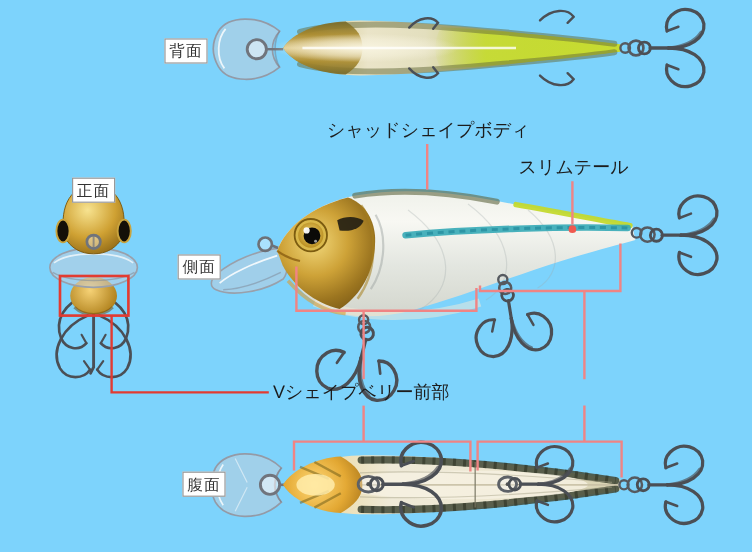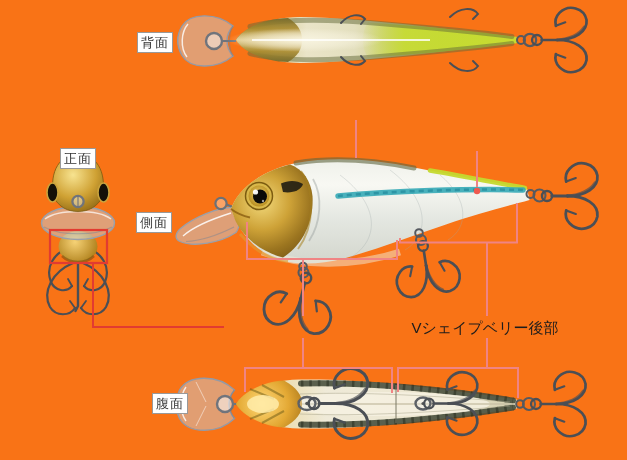--- a/index.html
+++ b/index.html
@@ -3,21 +3,21 @@
 <meta charset="utf-8">
 <style>
   :root{
     --callout_line:#f08484;
     --highlight_box:#e23b31;
     --label_text:#1c1c1c;
     --box_border:#999999;
   }
   html,body{margin:0;padding:0;background:#ffffff;}
   #stage{
-    position:relative;width:627px;height:460px;background:#f97316;overflow:hidden;
+    position:relative;width:627px;height:460px;background:#7dd3fc;overflow:hidden;
     font-family:"Liberation Sans","DejaVu Sans",sans-serif;
   }
   #artwork{position:absolute;left:0;top:0;width:627px;height:460px;}
   .view-box{
     position:absolute;width:36px;height:21px;box-sizing:border-box;
     border:1px solid var(--box_border);background:#fff;color:#333;
     font-size:13px;line-height:19px;text-align:center;letter-spacing:1px;
   }
   .callout-label{
     position:absolute;transform:translateX(-50%);white-space:nowrap;
@@ -261,18 +261,20 @@
       <path class="callout" d="M245,392 L245,368 L392,368 L392,393"></path>
       <path class="callout" d="M487,338 L487,368"></path>
       <path class="callout" d="M398,392 L398,368 L518,368 L518,398"></path>
       <rect class="hbox" x="50" y="230" width="57" height="33"></rect>
       <path class="hbox-line" d="M93,263 L93,327 L224,327"></path>
     </g>
   </svg>
 
   <div class="view-box" style="left:137px;top:32px">背面</div>
   <div class="view-box" style="left:60px;top:148px">正面</div>
-  <div class="view-box" style="left:136px;top:212px">側面</div>
+  <div class="view-box" style="left:148px;top:212px">側面</div>
   <div class="view-box" style="left:152px;top:393px">腹面</div>
 
-  <div class="callout-label" style="left:485px;top:319px">Vシェイプベリー後部</div>
+  <div class="callout-label" style="left:357px;top:100px">シャッドシェイプボディ</div>
+  <div class="callout-label" style="left:478px;top:131px">スリムテール</div>
+  <div class="callout-label" style="left:301px;top:319px">Vシェイプベリー前部</div>
 
 </div>
 
 </body></html>

